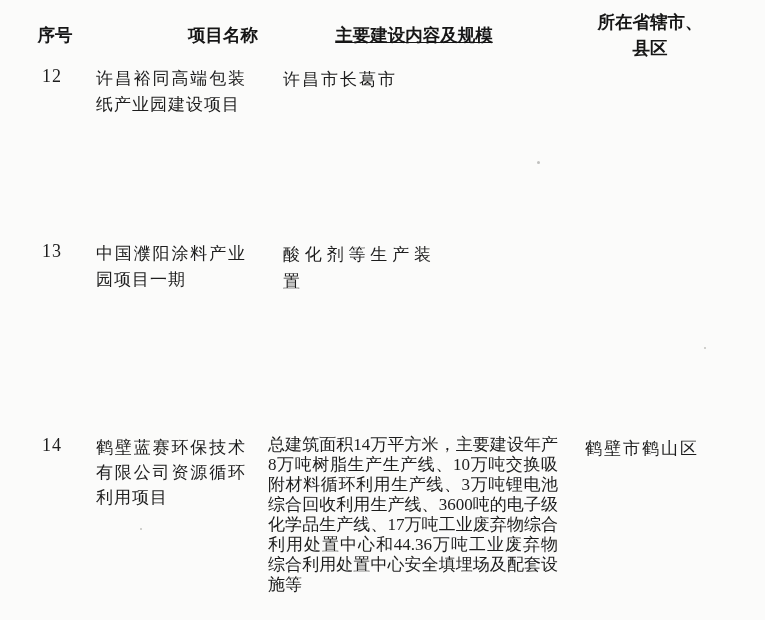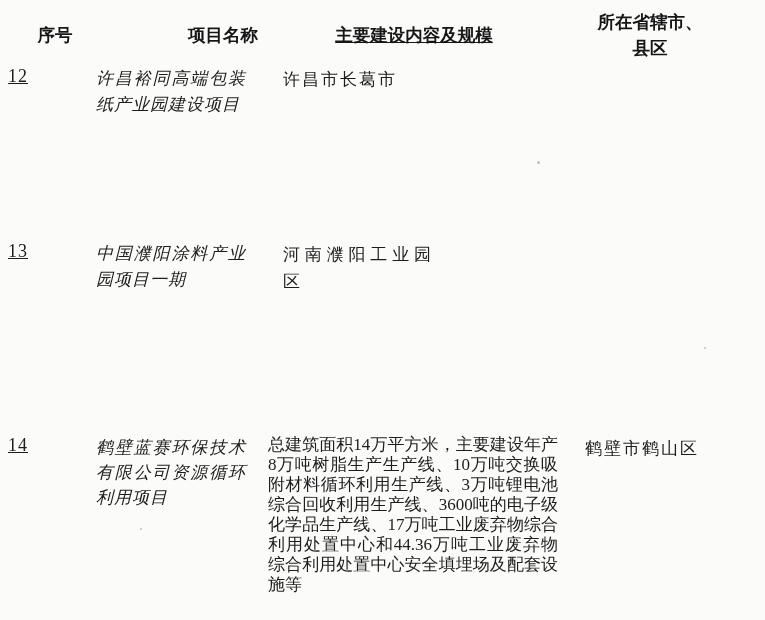--- a/index.html
+++ b/index.html
@@ -27,25 +27,25 @@
   .thead .c-loc{width:170px;margin-left:5px;display:flex;justify-content:center;}
   .thead .c-loc .wrapbox{width:116px;text-align:center;line-height:26px;}
   
   .trow{
     position:absolute;left:0;width:765px;
     display:flex;align-items:flex-start;
     font-size:17px;
   }
   .trow .c-no{
     width:96px;box-sizing:border-box;padding-left:8px;
-    text-align:left;font-size:18px;letter-spacing:1px;text-decoration:underline;
+    text-align:center;font-size:18px;letter-spacing:1px;
   }
   .trow .c-name{
     width:162px;box-sizing:border-box;padding-right:12px;
-    text-align:justify;word-break:break-all;line-height:26px;letter-spacing:1px;font-style:italic;
+    text-align:justify;word-break:break-all;line-height:26px;letter-spacing:1px;
   }
   .trow .c-content{
     width:292px;margin-left:10px;box-sizing:border-box;padding-right:2px;
     text-align:justify;word-break:break-all;
   }
   .trow .c-loc{
     width:150px;margin-left:25px;
     text-align:justify;word-break:break-all;
     letter-spacing:2px;line-height:27px;
   }
@@ -74,21 +74,21 @@
 
   <div class="trow row-0">
     <div class="c-no">12</div>
     <div class="c-name">许昌裕同高端包装纸产业园建设项目</div>
     <div class="c-loc">许昌市长葛市</div>
   </div>
 
   <div class="trow row-1">
     <div class="c-no">13</div>
     <div class="c-name">中国濮阳涂料产业园项目一期</div>
-    <div class="c-loc">河南濮阳工业园区</div>
+    <div class="c-loc">酸化剂等生产装置</div>
   </div>
 
   <div class="trow row-2">
     <div class="c-no">14</div>
     <div class="c-name">鹤壁蓝赛环保技术有限公司资源循环利用项目</div>
     <div class="c-content">总建筑面积14万平方米，主要建设年产8万吨树脂生产生产线、10万吨交换吸附材料循环利用生产线、3万吨锂电池综合回收利用生产线、3600吨的电子级化学品生产线、17万吨工业废弃物综合利用处置中心和44.36万吨工业废弃物综合利用处置中心安全填埋场及配套设施等</div>
     <div class="c-loc">鹤壁市鹤山区</div>
   </div>
 
   <div class="speck s1"></div>

